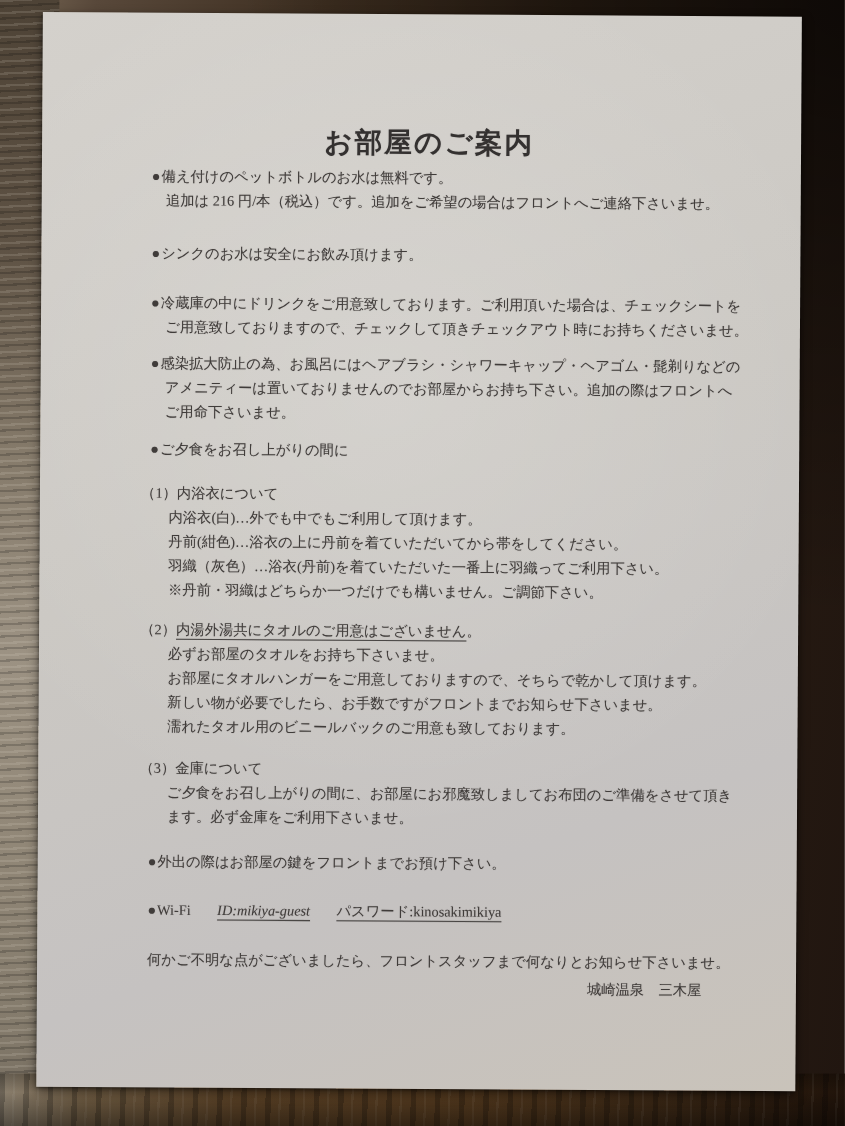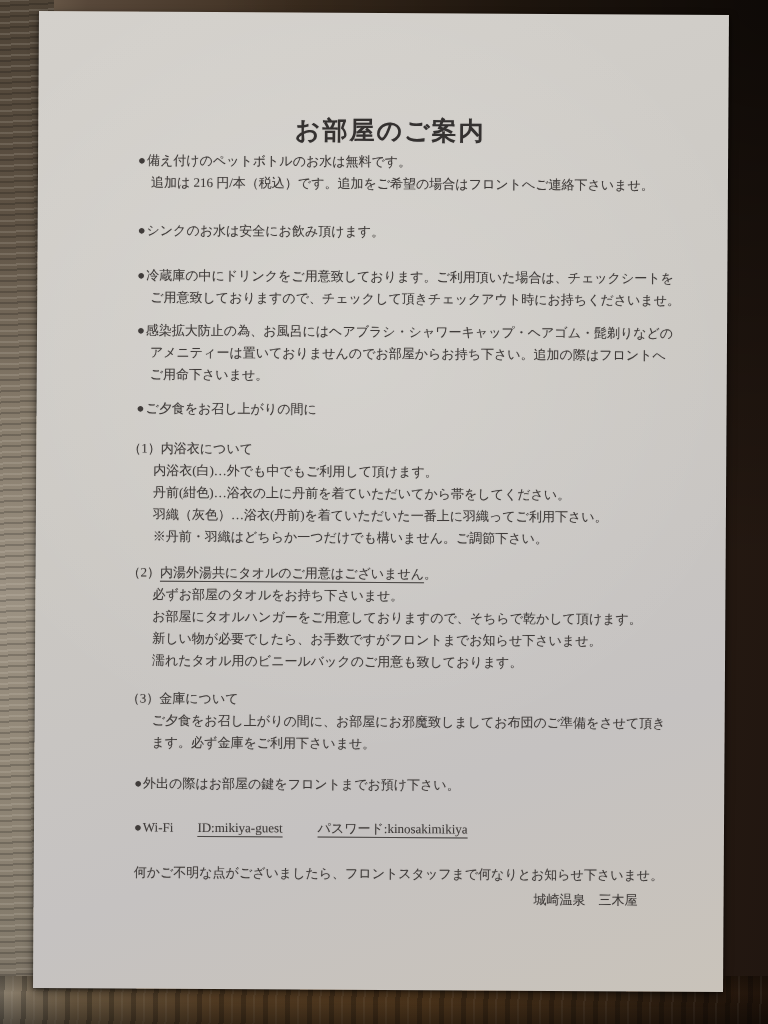--- a/index.html
+++ b/index.html
@@ -39,22 +39,22 @@
   }
   .title{
     text-align:center;font-size:25px;line-height:30px;font-weight:600;
     letter-spacing:2px;color:#343130;margin-bottom:5px;
   }
   .line{white-space:nowrap;}
   .cont{padding-left:13px;}
   .shead{margin-left:-8px;}
   .sline{padding-left:17px;}
   .u{text-decoration:underline;text-underline-offset:4px;text-decoration-thickness:1px;text-decoration-color:#4a4745;}
-  .wifi-id{margin-left:24px;}
-  .wifi-pw{margin-left:35px;}
+  .wifi-id{margin-left:24px;font-style:italic;}
+  .wifi-pw{margin-left:24px;}
   .sig{text-align:right;}
   .bullet{margin-right:1px;}
 </style>
 </head>
 <body>
 
 <div class="wood-left"></div>
 <div class="wood-bottom"></div>
 
 <div class="paper">

